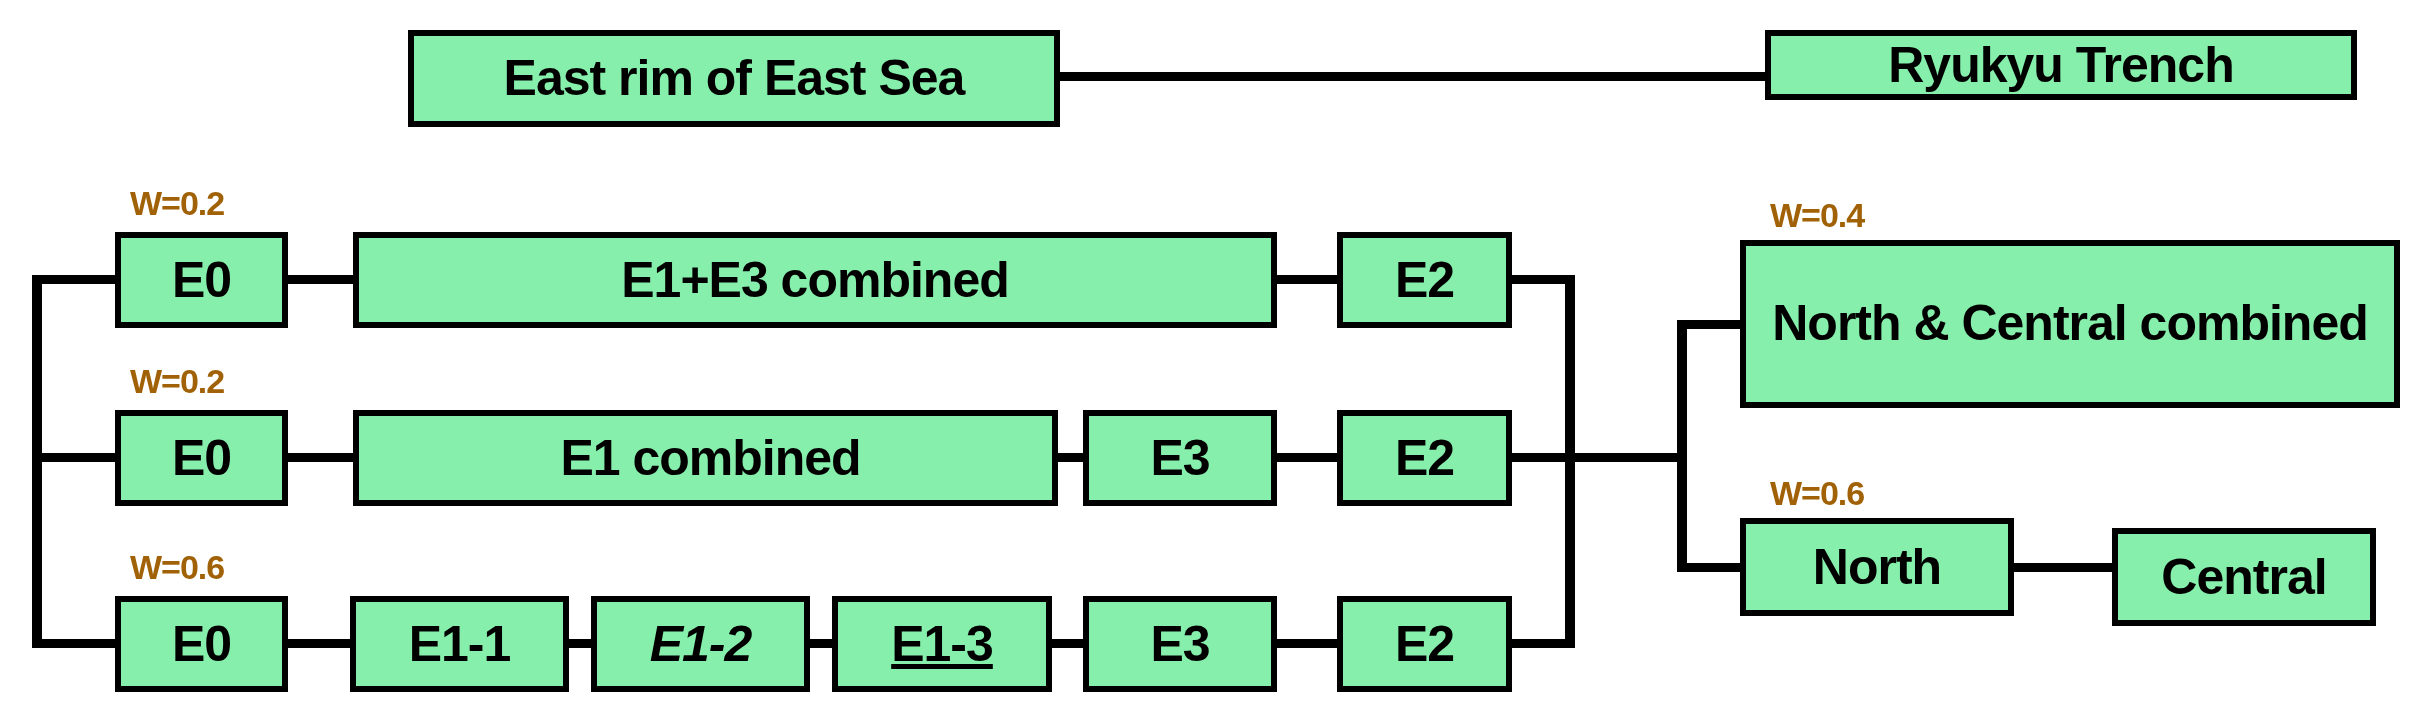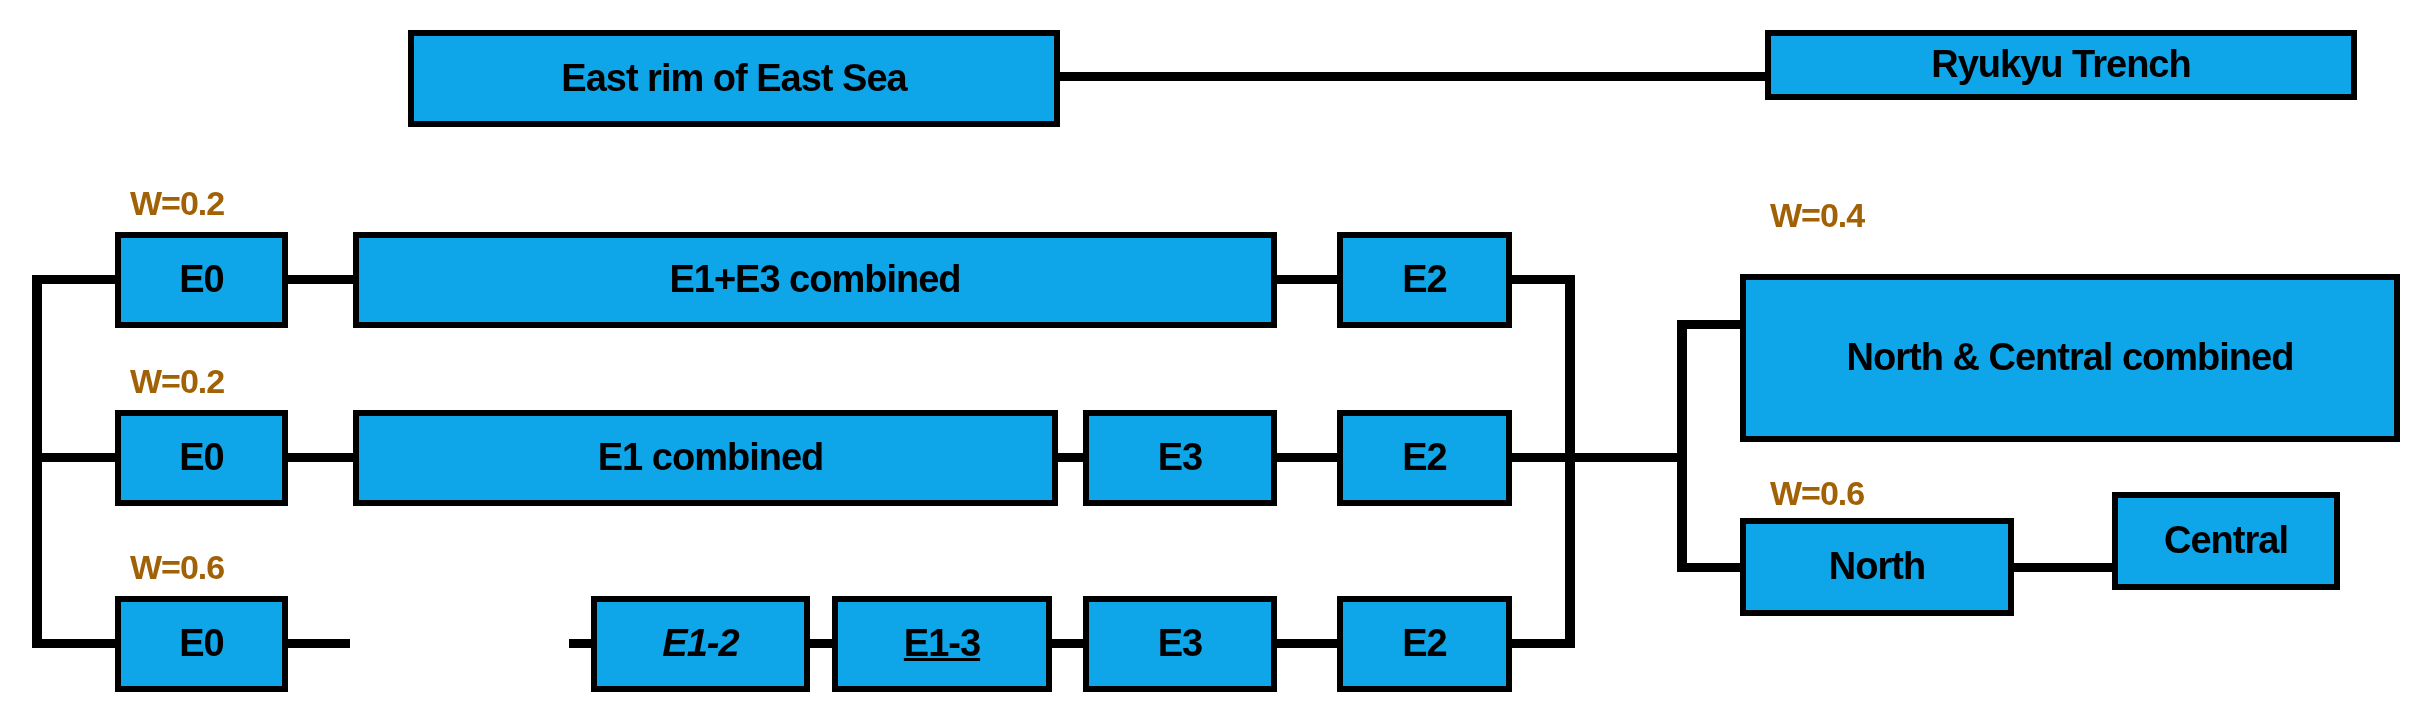--- a/index.html
+++ b/index.html
@@ -8,28 +8,28 @@
     width: 2423px;
     height: 726px;
     background: #ffffff;
     font-family: "Liberation Sans", sans-serif;
     color: #000000;
     overflow: hidden;
   }
   .box {
     position: absolute;
     box-sizing: border-box;
-    background: #0ea5e9;
+    background: #86efac;
     border: 6px solid #000000;
     display: flex;
     align-items: center;
     justify-content: center;
     text-align: center;
     font-weight: bold;
-    font-size: 38px;
+    font-size: 50px;
     line-height: 1.25;
     letter-spacing: -1px;
     color: #000000;
     padding: 0 14px;
   }
   .line {
     position: absolute;
     background: #000000;
   }
   .wlabel {
@@ -74,36 +74,37 @@
   <div class="line" style="left:1058px; top:453px; width:25px; height:9px;"></div>
   <div class="box" style="left:1083px; top:410px; width:194px; height:96px;">E3</div>
   <div class="line" style="left:1277px; top:453px; width:60px; height:9px;"></div>
   <div class="box" style="left:1337px; top:410px; width:175px; height:96px;">E2</div>
   <div class="line" style="left:1512px; top:453px; width:175px; height:9px;"></div>
 
   <div class="wlabel" style="left:130px; top:548px;">W=0.6</div>
 
   <div class="box" style="left:115px; top:596px; width:173px; height:96px;">E0</div>
   <div class="line" style="left:288px; top:639px; width:62px; height:9px;"></div>
+  <div class="box" style="left:350px; top:596px; width:219px; height:96px;">E1-1</div>
   <div class="line" style="left:569px; top:639px; width:22px; height:9px;"></div>
   <div class="box" style="left:591px; top:596px; width:219px; height:96px;font-style:italic;">E1-2</div>
   <div class="line" style="left:810px; top:639px; width:22px; height:9px;"></div>
   <div class="box" style="left:832px; top:596px; width:220px; height:96px;text-decoration:underline;">E1-3</div>
   <div class="line" style="left:1050px; top:639px; width:33px; height:9px;"></div>
   <div class="box" style="left:1083px; top:596px; width:194px; height:96px;">E3</div>
   <div class="line" style="left:1277px; top:639px; width:60px; height:9px;"></div>
   <div class="box" style="left:1337px; top:596px; width:175px; height:96px;">E2</div>
   <div class="line" style="left:1512px; top:639px; width:63px; height:9px;"></div>
 
   <div class="line" style="left:1565px; top:275px; width:10px; height:373px;"></div>
   <div class="line" style="left:1677px; top:320px; width:10px; height:252px;"></div>
 
   <div class="wlabel" style="left:1770px; top:196px;">W=0.4</div>
   <div class="line" style="left:1677px; top:320px; width:63px; height:9px;"></div>
-  <div class="box" style="left:1740px; top:240px; width:660px; height:168px; line-height:1.35;margin-top:34px;">North &amp; Central combined</div>
+  <div class="box" style="left:1740px; top:240px; width:660px; height:168px; line-height:1.35;">North &amp; Central combined</div>
 
   <div class="wlabel" style="left:1770px; top:474px;">W=0.6</div>
   <div class="line" style="left:1677px; top:563px; width:63px; height:9px;"></div>
   <div class="box" style="left:1740px; top:518px; width:274px; height:98px;">North</div>
   <div class="line" style="left:2014px; top:563px; width:98px; height:9px;"></div>
-  <div class="box" style="left:2112px; top:492px; width:228px; height:98px;">Central</div>
+  <div class="box" style="left:2112px; top:528px; width:264px; height:98px;">Central</div>
 
 </div>
 
 </body></html>

